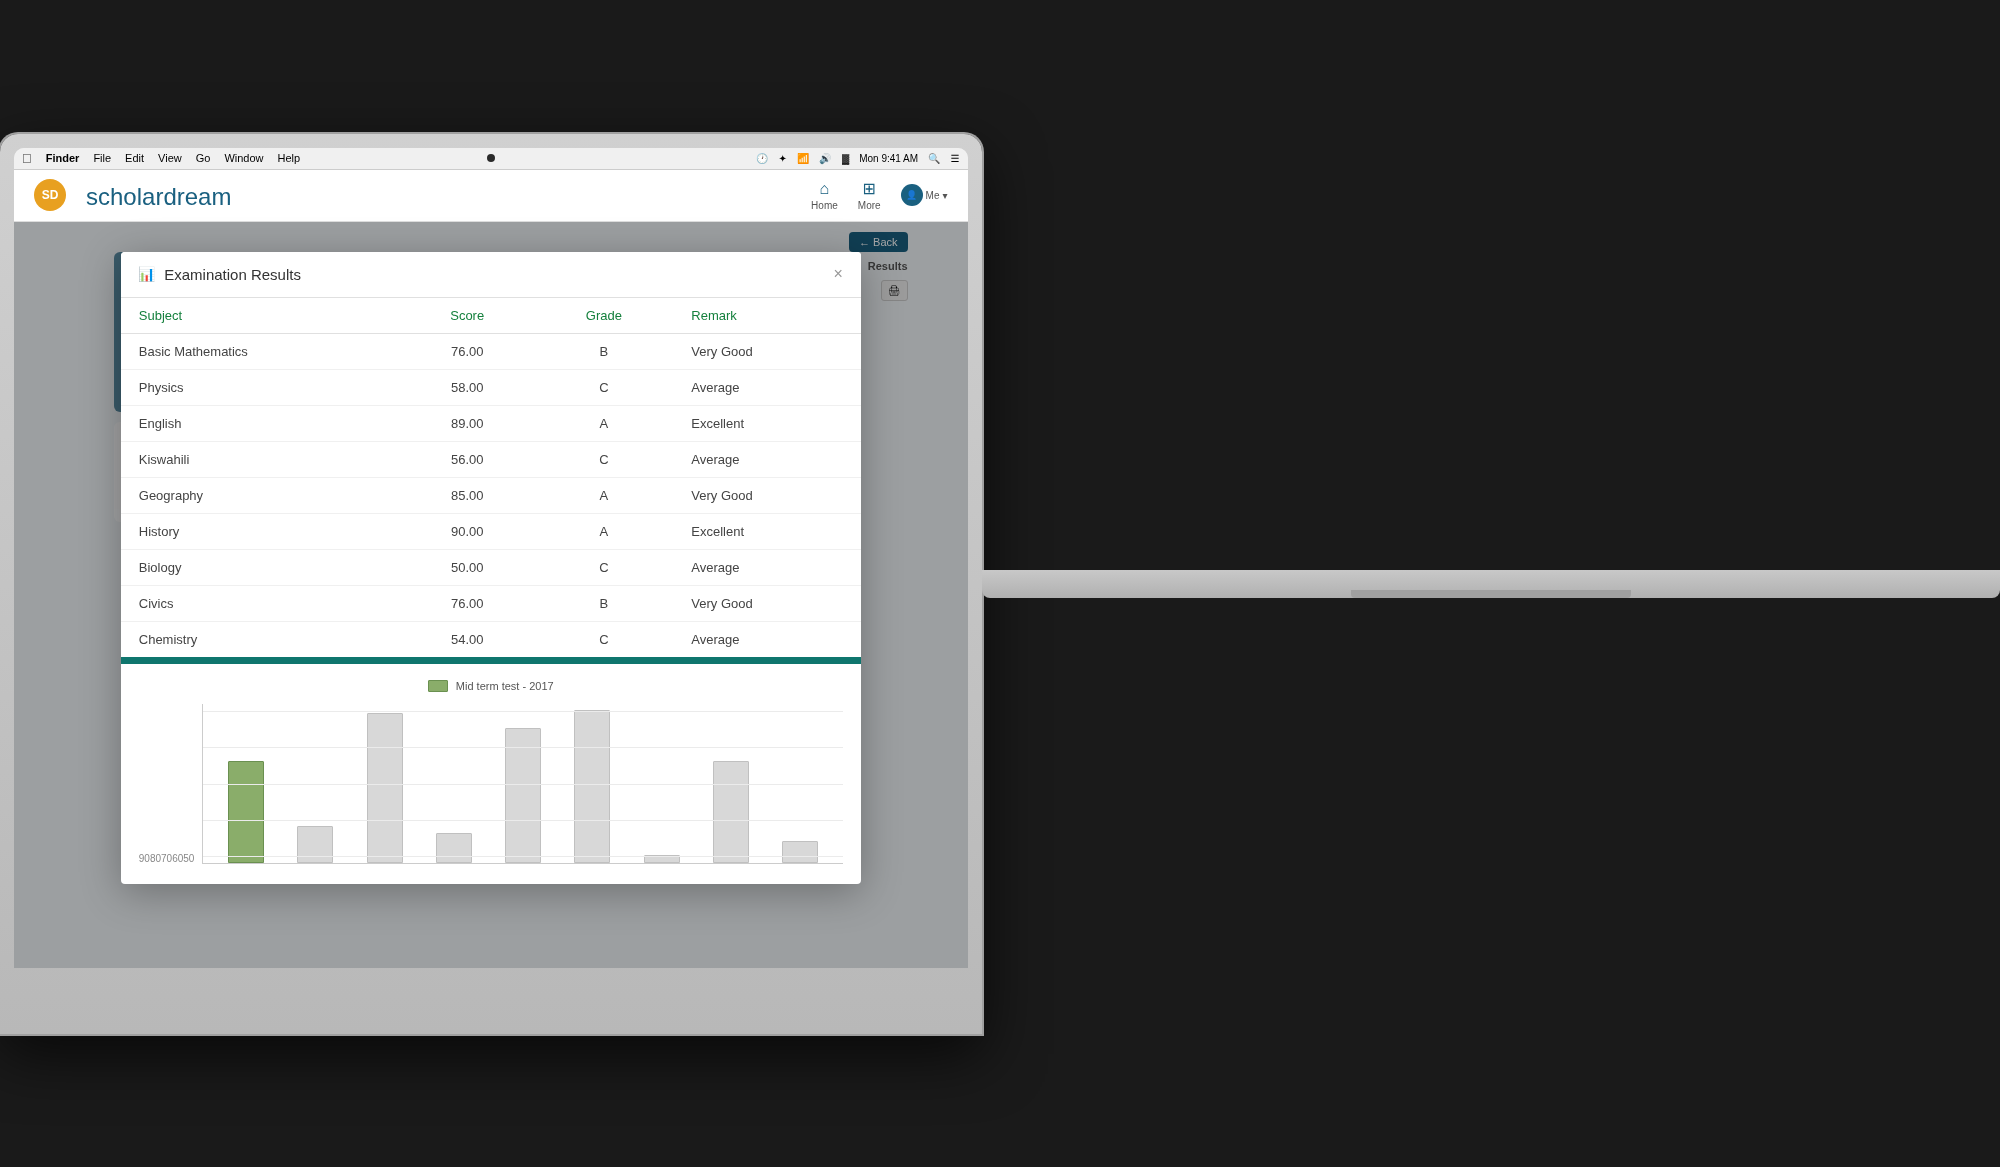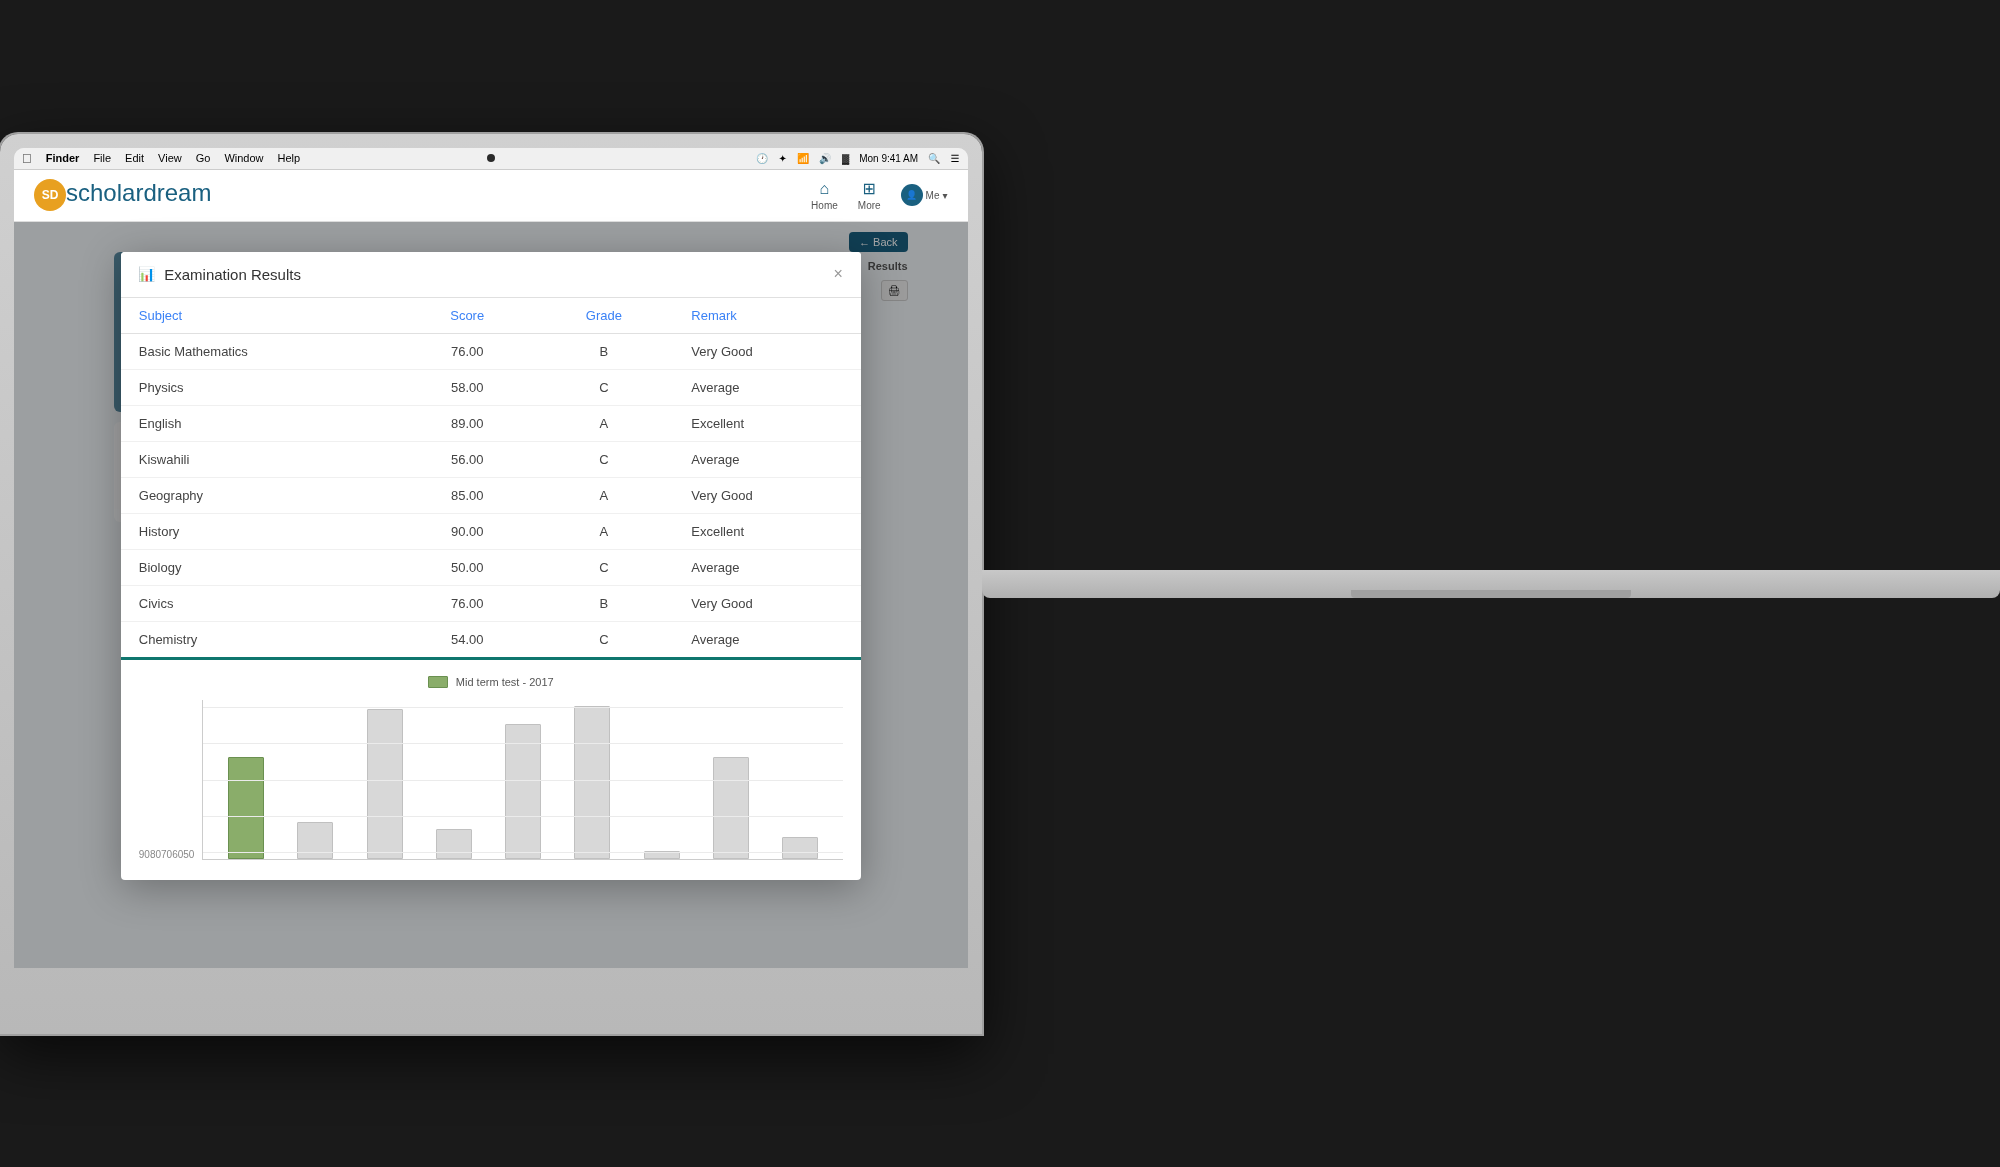--- a/index.html
+++ b/index.html
@@ -125,22 +125,22 @@
       border-bottom: 1px solid #ddd;
       padding: 0 20px;
       height: 52px;
       display: flex;
       align-items: center;
       justify-content: space-between;
       flex-shrink: 0;
     }
     .app-logo {
       display: flex;
-      align-items: flex-start;
-      gap: 0;
+      align-items: flex-end;
+      gap: 20px;
     }
     .app-logo-icon {
       width: 32px;
       height: 32px;
       background: #e8a020;
       border-radius: 50%;
       display: flex;
       align-items: center;
       justify-content: center;
       font-size: 12px;
@@ -300,21 +300,21 @@
     
     .results-table {
       width: 100%;
       border-collapse: collapse;
       font-size: 13px;
     }
     .results-table th {
       padding: 10px 18px;
       text-align: left;
       font-weight: 500;
-      color: #3b82f6;
+      color: #15803d;
       border-bottom: 1px solid #e0e0e0;
       background: #fff;
     }
     .results-table th:nth-child(2),
     .results-table th:nth-child(3) {
       text-align: center;
     }
     .results-table td {
       padding: 10px 18px;
       border-bottom: 1px solid #f0f0f0;
@@ -324,21 +324,21 @@
     .results-table td:nth-child(3) {
       text-align: center;
     }
     .results-table tr:last-child td {
       border-bottom: none;
     }
 
     
     .chart-area {
       padding: 16px 18px 20px;
-      border-top: 3px solid #0f766e;
+      border-top: 7px solid #0f766e;
     }
     .chart-legend {
       display: flex;
       align-items: center;
       justify-content: center;
       gap: 8px;
       margin-bottom: 12px;
       font-size: 11px;
       color: #555;
     }

